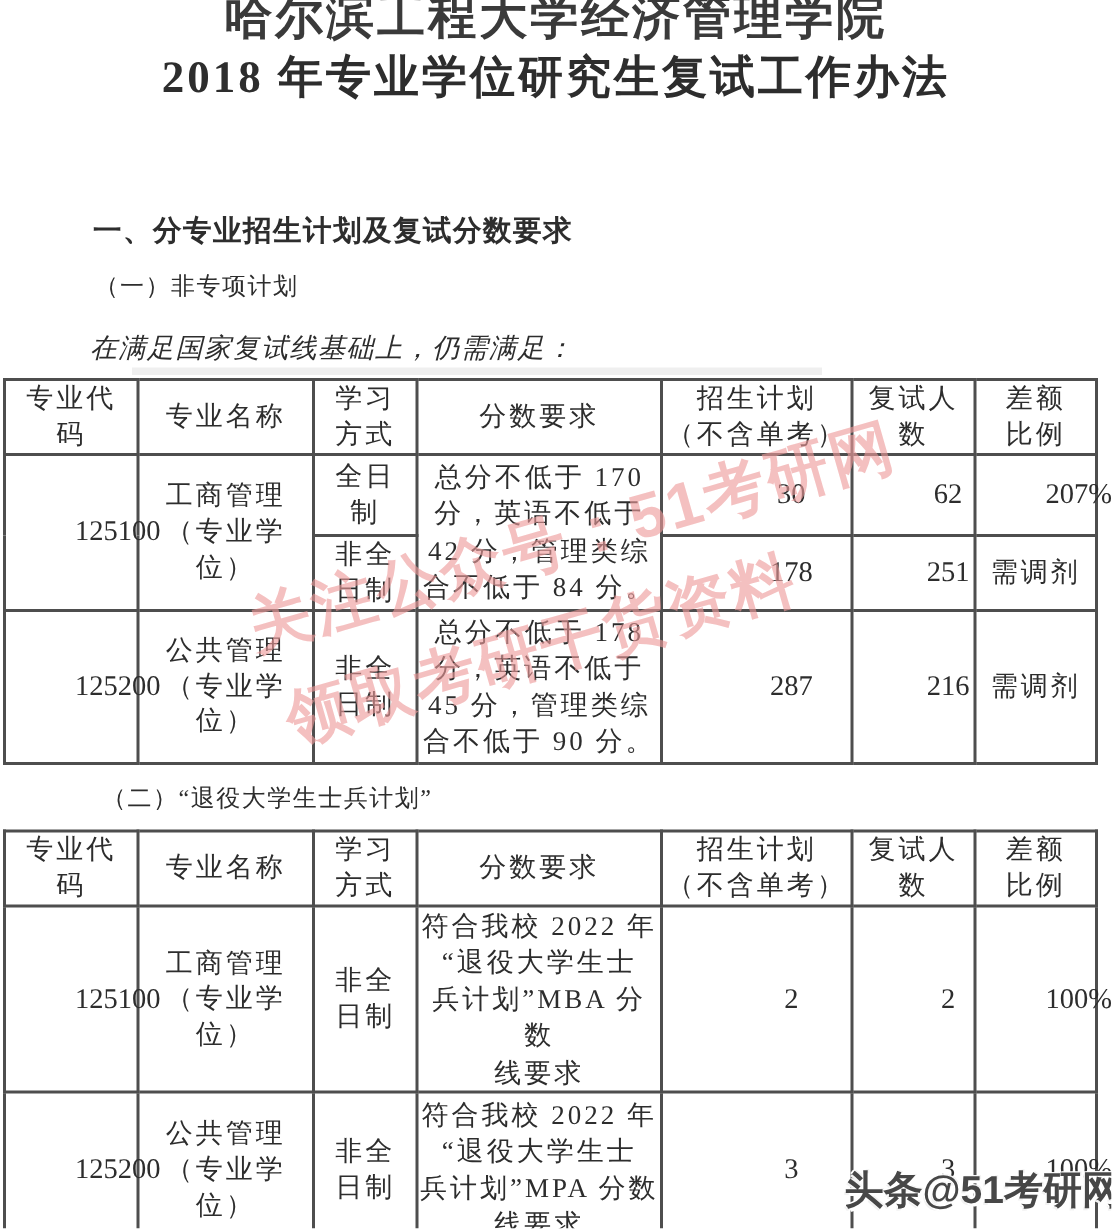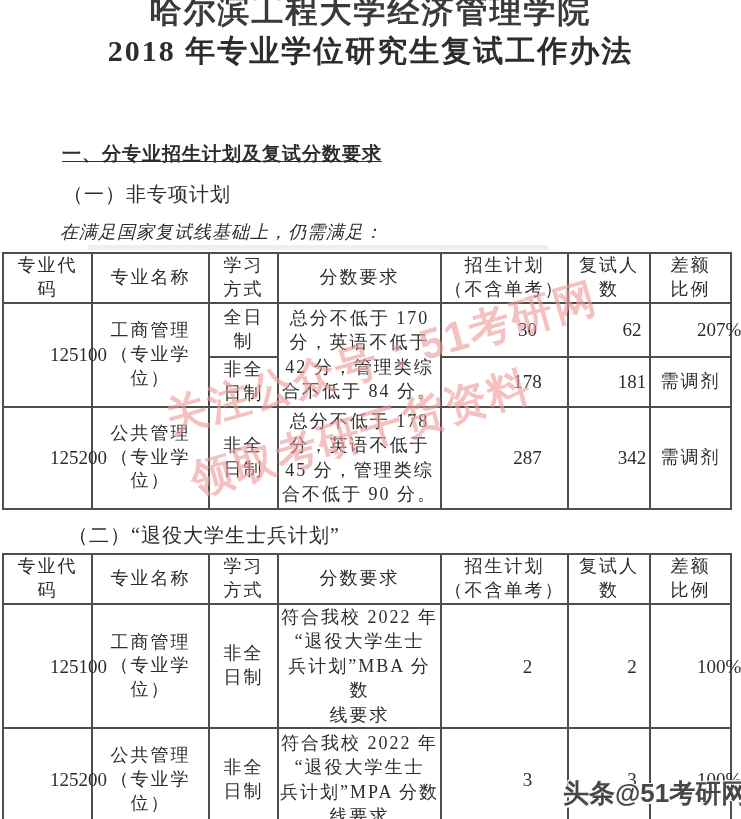--- a/index.html
+++ b/index.html
@@ -29,23 +29,22 @@
   }
   .title1 { top: -10px; font-size: 32px; color: #3a3a3a; }
   .title2 { top: 31px; font-size: 30px; }
   .h-main {
     position: absolute;
     left: 62px; top: 141px;
     font-family: "Liberation Sans", "DejaVu Sans", sans-serif;
     font-weight: bold;
     font-size: 19px;
     letter-spacing: 1px;
-    text-decoration: underline;
-  }
-  .h-sub { position: absolute; font-size: 20px; letter-spacing: 1px; }
+  }
+  .h-sub { position: absolute; font-size: 16px; letter-spacing: 1px; }
   .h-sub1 { left: 63px; top: 181px; }
   .h-sub2 { left: 68px; top: 522px; }
   .intro { position: absolute; left: 60px; top: 220px; font-size: 18px; letter-spacing: 1px; font-style: italic; }
   .scanband { position: absolute; left: 88px; top: 245px; width: 460px; height: 5px; background: #dcdcdc; opacity: .45; }
 
   table.t {
     position: absolute;
     left: 2px;
     width: 728px;
     border-collapse: collapse;
@@ -144,36 +143,36 @@
 42 分，管理类综
 合不低于 84 分。</td>
       <td class="num">30</td>
       <td class="num">62</td>
       <td class="num">207%</td>
     </tr>
     <tr style="height:49px">
       <td>非全
 日制</td>
       <td class="num">178</td>
-      <td class="num">181</td>
+      <td class="num">251</td>
       <td>需调剂</td>
     </tr>
     <tr style="height:102px">
       <td class="num">125200</td>
       <td>公共管理
 （专业学
 位）</td>
       <td>非全
 日制</td>
       <td class="score">总分不低于 178
 分，英语不低于
 45 分，管理类综
 合不低于 90 分。</td>
       <td class="num">287</td>
-      <td class="num">342</td>
+      <td class="num">216</td>
       <td>需调剂</td>
     </tr>
   </tbody>
     </table>
 
   <div class="h-sub h-sub2">（二）“退役大学生士兵计划”</div>
 
   <table class="t t2">
     <colgroup>
       <col style="width:89px">

